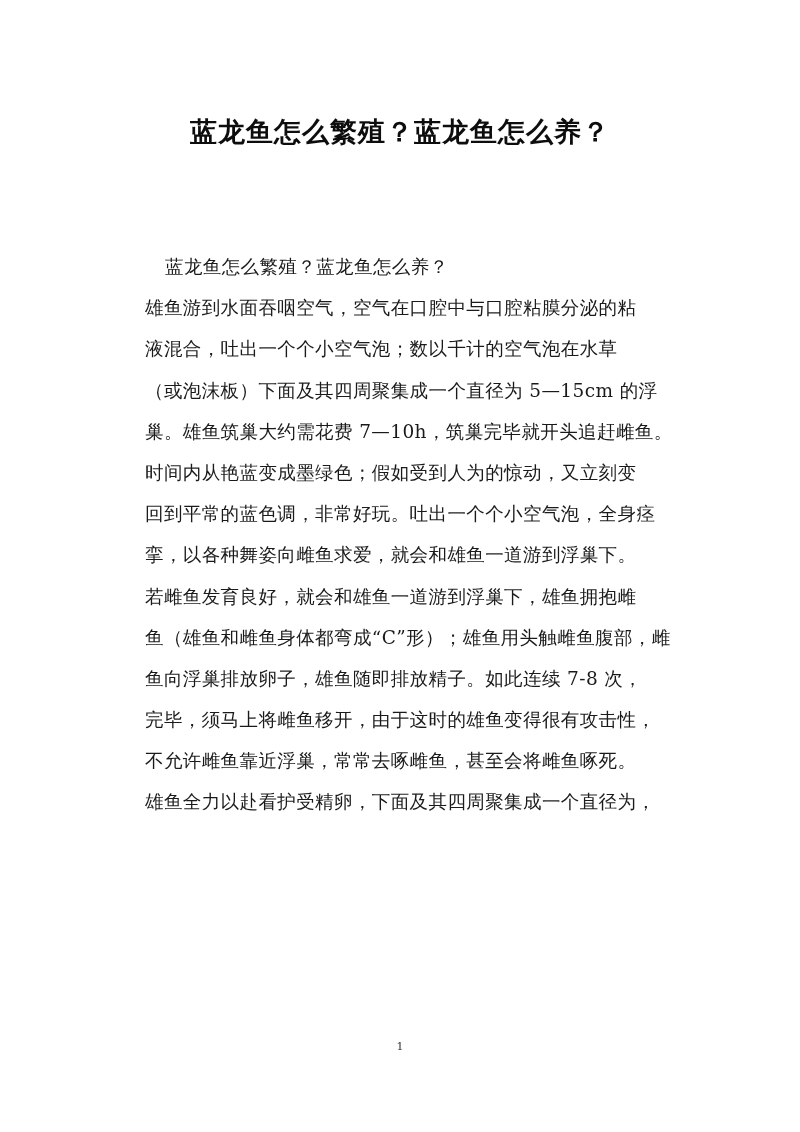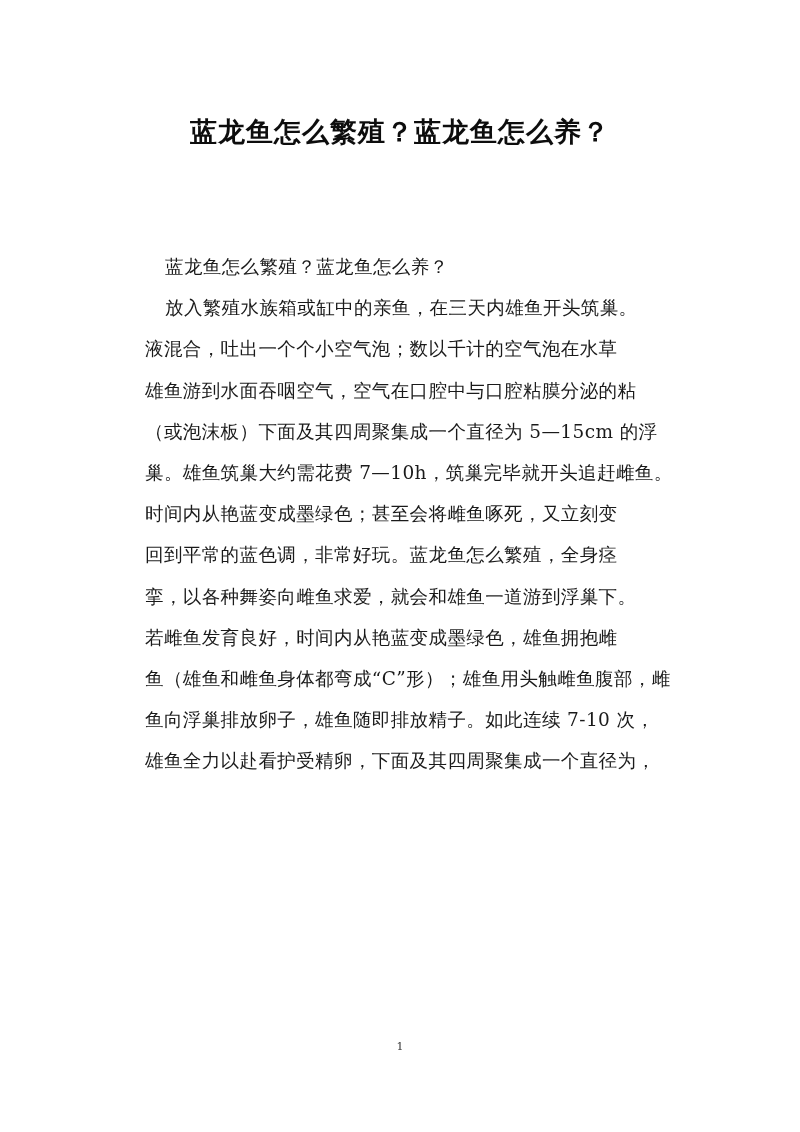--- a/index.html
+++ b/index.html
@@ -63,28 +63,29 @@
     }
   </style>
 </head>
 <body>
 
 <div class="page">
   <h1 class="doc-title">蓝龙鱼怎么繁殖？蓝龙鱼怎么养？</h1>
 
   <div class="body-text">
     <div class="line indent">蓝龙鱼怎么繁殖？蓝龙鱼怎么养？</div>
-    <div class="line indent">放入繁殖水族箱或缸中的亲鱼，在三天内雄鱼开头筑巢。</div>
+    <div class="line">雄鱼游到水面吞咽空气，空气在口腔中与口腔粘膜分泌的粘</div>
     <div class="line">液混合，吐出一个个小空气泡；数以千计的空气泡在水草</div>
-    <div class="line">雄鱼游到水面吞咽空气，空气在口腔中与口腔粘膜分泌的粘</div>
     <div class="line">（或泡沫板）下面及其四周聚集成一个直径为 5—15cm 的浮</div>
     <div class="line">巢。雄鱼筑巢大约需花费 7—10h，筑巢完毕就开头追赶雌鱼。</div>
-    <div class="line">时间内从艳蓝变成墨绿色；甚至会将雌鱼啄死，又立刻变</div>
-    <div class="line">回到平常的蓝色调，非常好玩。蓝龙鱼怎么繁殖，全身痉</div>
+    <div class="line">时间内从艳蓝变成墨绿色；假如受到人为的惊动，又立刻变</div>
+    <div class="line">回到平常的蓝色调，非常好玩。吐出一个个小空气泡，全身痉</div>
     <div class="line">挛，以各种舞姿向雌鱼求爱，就会和雄鱼一道游到浮巢下。</div>
-    <div class="line">若雌鱼发育良好，时间内从艳蓝变成墨绿色，雄鱼拥抱雌</div>
+    <div class="line">若雌鱼发育良好，就会和雄鱼一道游到浮巢下，雄鱼拥抱雌</div>
     <div class="line">鱼（雄鱼和雌鱼身体都弯成“C”形）；雄鱼用头触雌鱼腹部，雌</div>
-    <div class="line">鱼向浮巢排放卵子，雄鱼随即排放精子。如此连续 7-10 次，</div>
+    <div class="line">鱼向浮巢排放卵子，雄鱼随即排放精子。如此连续 7-8 次，</div>
+    <div class="line">完毕，须马上将雌鱼移开，由于这时的雄鱼变得很有攻击性，</div>
+    <div class="line">不允许雌鱼靠近浮巢，常常去啄雌鱼，甚至会将雌鱼啄死。</div>
     <div class="line">雄鱼全力以赴看护受精卵，下面及其四周聚集成一个直径为，</div>
   </div>
 
   <div class="page-number">1</div>
 </div>
 
 </body></html>

